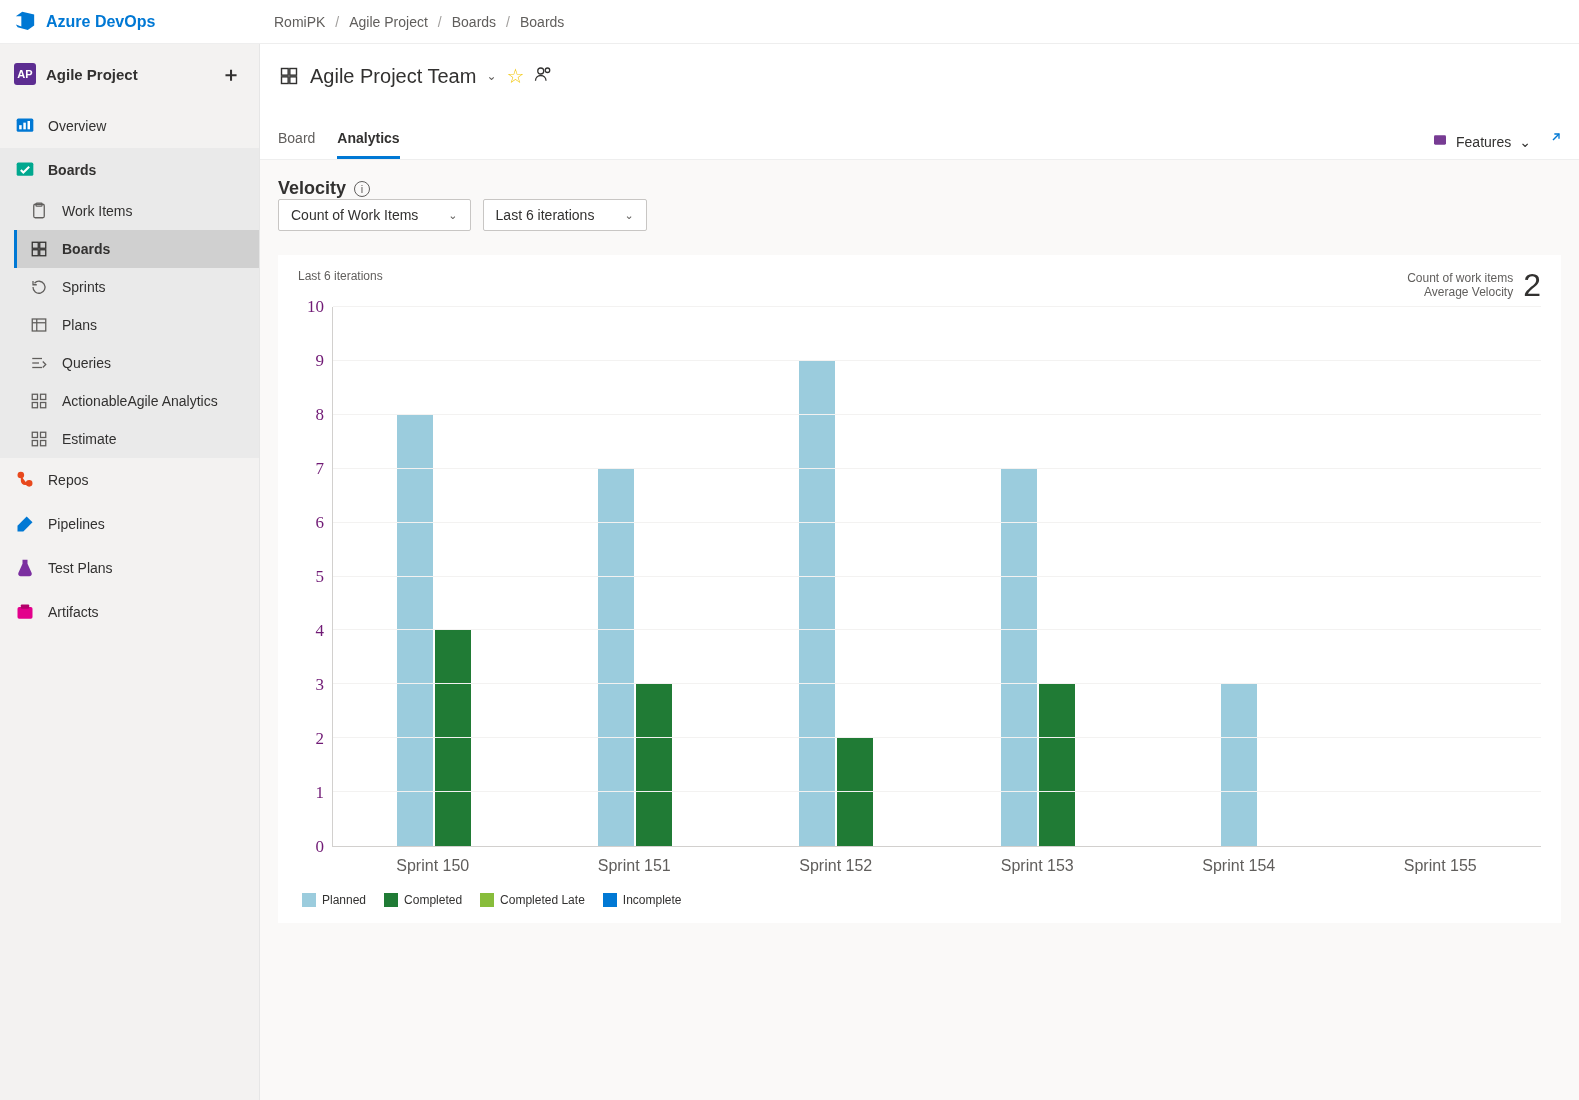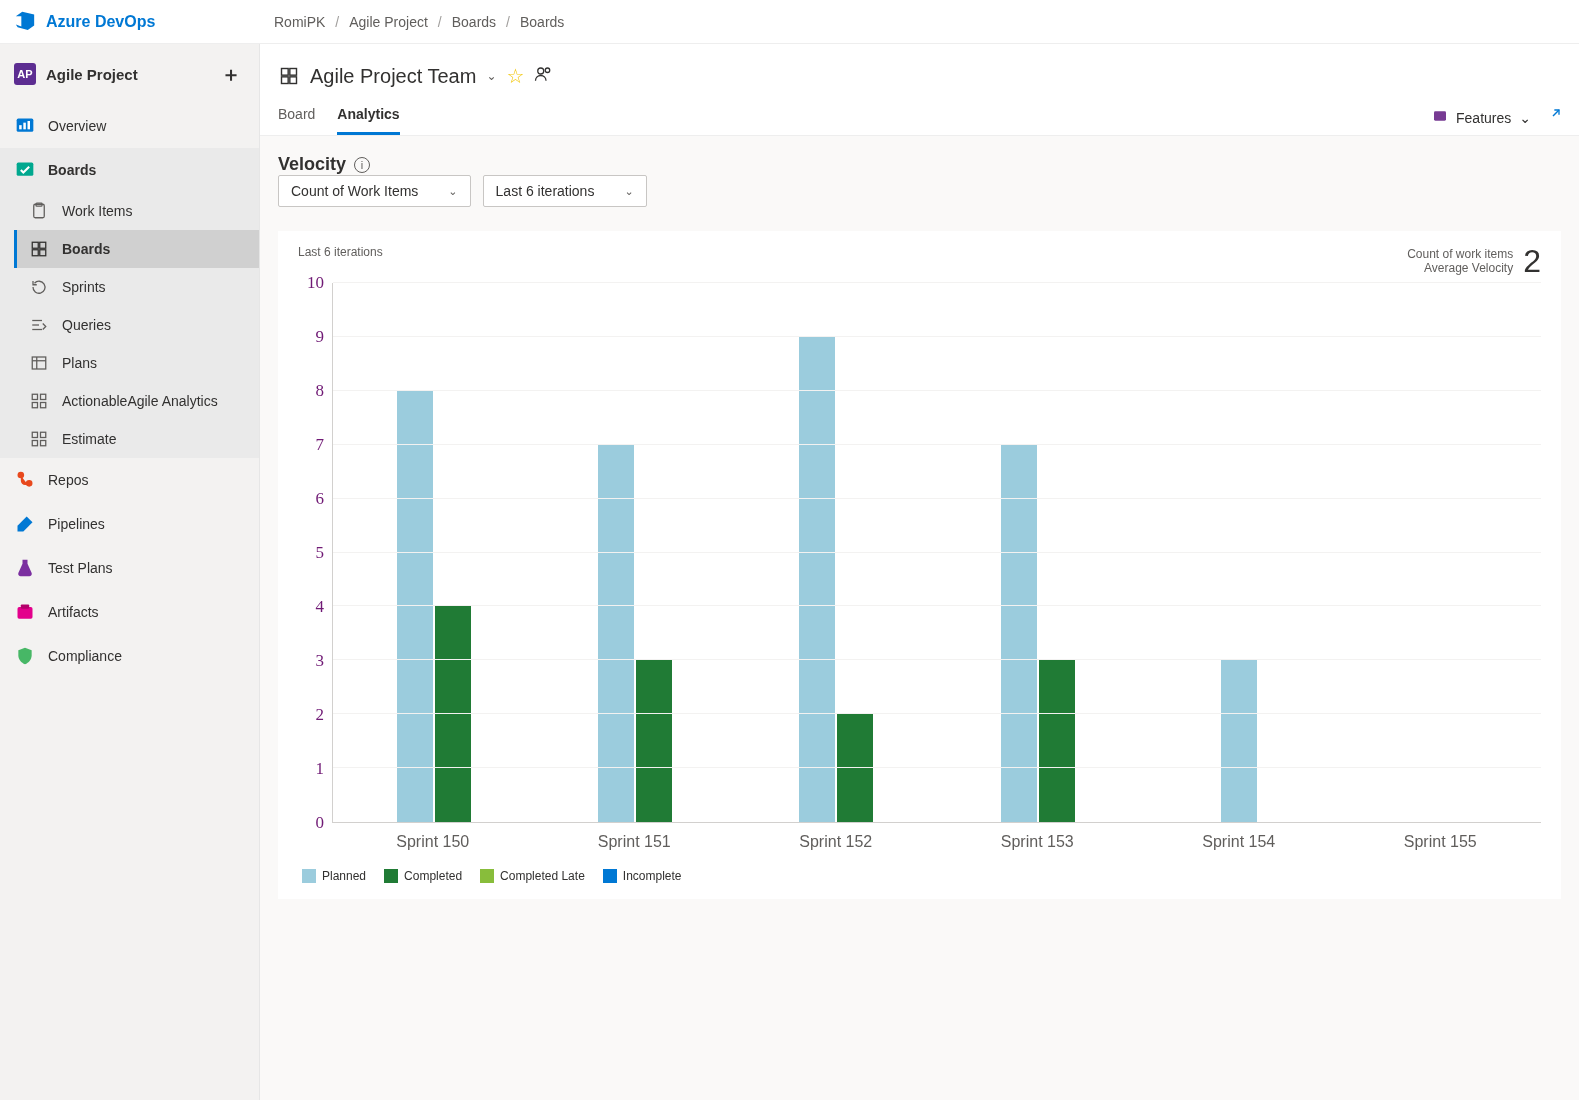--- a/index.html
+++ b/index.html
@@ -34,21 +34,21 @@
 
   .main { flex: 1; display: flex; flex-direction: column; overflow: auto; background: #fff; }
   .page-header { padding: 20px 18px 0 18px; border-bottom: 1px solid #eee; }
   .team-row { display: flex; align-items: center; gap: 10px; font-size: 20px; color: #323130; }
   .team-row .team-icon { width:22px; display:flex; justify-content:center; }
   .team-row .chev { color:#605e5c; font-size:12px; }
   .team-row .star { color:#f2c811; cursor:pointer; }
   .team-row .people { color:#323130; cursor:pointer; }
   .tabs-row { display:flex; align-items:flex-end; justify-content:space-between; margin-top: 18px; }
   .tabs { display: flex; gap: 22px; }
-  .tab { padding: 0 0 10px 0; font-size: 14px; color: #605e5c; cursor: pointer; border-bottom: 3px solid transparent; }
+  .tab { padding: 0 0 10px 0; font-size: 14px; color: #605e5c; cursor: pointer; border-bottom: 3px solid transparent; margin-top: 24px; }
   .tab.active { color: #323130; font-weight: 600; border-bottom-color: #0078d4; }
   .tabs-right { display:flex; gap:14px; align-items:center; padding-bottom:8px; color:#323130; font-size:14px; }
   .tabs-right .features { display:flex; align-items:center; gap:8px; cursor:pointer; }
   .tabs-right .fullscreen { color:#0078d4; cursor:pointer; }
 
   .content { padding: 18px; background: #faf9f8; flex:1; }
   .content .title-row { display:flex; align-items:center; gap:8px; font-size:18px; font-weight:600; color:#323130; margin-bottom:0; }
   .content .title-row .info { width:16px; height:16px; border:1px solid #605e5c; border-radius:50%; font-size:11px; display:flex; align-items:center; justify-content:center; color:#605e5c; font-weight:400; }
   .controls { display:flex; gap:12px; margin-bottom:24px; }
   .dropdown { background:#fff; border:1px solid #c8c6c4; border-radius:2px; padding:7px 12px; display:flex; align-items:center; gap:30px; font-size:14px; color:#323130; cursor:pointer; }
@@ -155,41 +155,41 @@
               <svg width="18" height="18" viewBox="0 0 24 24" fill="none" stroke="#605e5c" stroke-width="1.7">
                 <path d="M4 12a8 8 0 1 0 2-5"></path>
                 <polyline points="4 4 4 9 9 9"></polyline>
               </svg>
             </span>
           <span>Sprints</span>
         </div>
         <div class="nav-item">
           <span class="icon-slot">
               <svg width="18" height="18" viewBox="0 0 24 24" fill="none" stroke="#605e5c" stroke-width="1.7">
+                <rect x="3" y="4" width="18" height="16"></rect>
+                <line x1="3" y1="9" x2="21" y2="9"></line>
+                <line x1="9" y1="4" x2="9" y2="20"></line>
+              </svg>
+            </span>
+          <span>Plans</span>
+        </div>
+        <div class="nav-item">
+          <span class="icon-slot">
+              <svg width="18" height="18" viewBox="0 0 24 24" fill="none" stroke="#605e5c" stroke-width="1.7">
                 <line x1="3" y1="6" x2="16" y2="6"></line>
                 <line x1="3" y1="12" x2="12" y2="12"></line>
                 <line x1="3" y1="18" x2="16" y2="18"></line>
                 <polyline points="17 10 21 14 17 18" fill="none"></polyline>
               </svg>
             </span>
           <span>Queries</span>
         </div>
         <div class="nav-item">
           <span class="icon-slot">
               <svg width="18" height="18" viewBox="0 0 24 24" fill="none" stroke="#605e5c" stroke-width="1.7">
-                <rect x="3" y="4" width="18" height="16"></rect>
-                <line x1="3" y1="9" x2="21" y2="9"></line>
-                <line x1="9" y1="4" x2="9" y2="20"></line>
-              </svg>
-            </span>
-          <span>Plans</span>
-        </div>
-        <div class="nav-item">
-          <span class="icon-slot">
-              <svg width="18" height="18" viewBox="0 0 24 24" fill="none" stroke="#605e5c" stroke-width="1.7">
                 <rect x="3" y="3" width="7" height="7"></rect>
                 <rect x="14" y="3" width="7" height="7"></rect>
                 <rect x="3" y="14" width="7" height="7"></rect>
                 <rect x="14" y="14" width="7" height="7"></rect>
               </svg>
             </span>
           <span>ActionableAgile Analytics</span>
         </div>
         <div class="nav-item">
           <span class="icon-slot">
@@ -230,28 +230,20 @@
       <span>Test Plans</span>
     </div>
     <div class="nav-item top artifacts">
       <span class="icon-slot">
           <svg width="20" height="20" viewBox="0 0 24 24" fill="#e3008c">
             <rect x="3" y="6" width="18" height="14" rx="2"></rect>
             <rect x="7" y="3" width="10" height="5" rx="1" fill="#b4006b"></rect>
           </svg>
         </span>
       <span>Artifacts</span>
-    </div>
-    <div class="nav-item top compliance">
-      <span class="icon-slot">
-          <svg width="20" height="20" viewBox="0 0 24 24" fill="#47b766">
-            <path d="M12 2l8 3v6c0 5-3.5 9-8 11-4.5-2-8-6-8-11V5l8-3z"></path>
-          </svg>
-        </span>
-      <span>Compliance</span>
     </div>
   </div>
 
   <div class="main">
     <div class="page-header">
       <div class="team-row">
         <span class="team-icon">
             <svg width="20" height="20" viewBox="0 0 24 24" fill="none" stroke="#323130" stroke-width="1.7">
               <rect x="3" y="3" width="8" height="8"></rect>
               <rect x="13" y="3" width="8" height="8"></rect>

